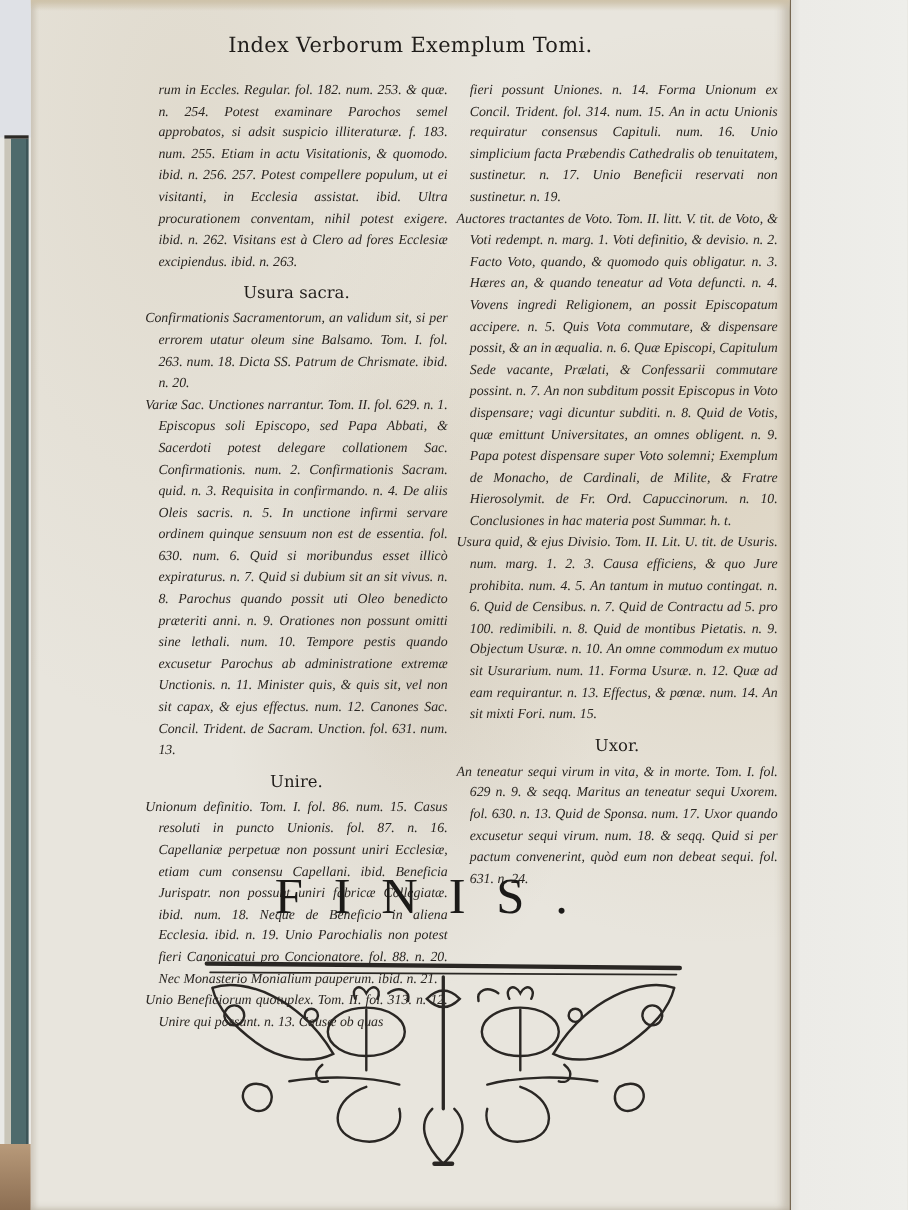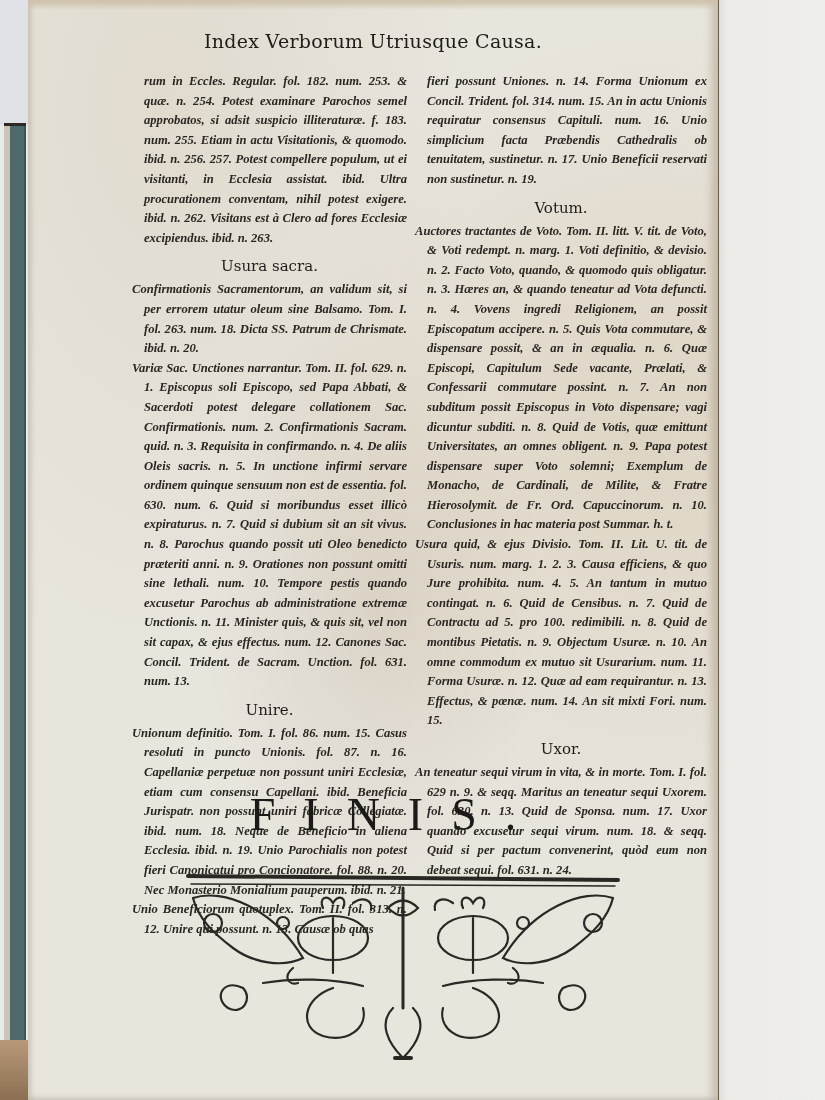--- a/index.html
+++ b/index.html
@@ -40,54 +40,53 @@
     font-family: "Liberation Serif", serif; font-style: italic;
     font-size: 12.6px; line-height: 19.6px; color: #2a2622;
     text-align: justify;
   }
   .col.left { left: 104px; }
   .col.right { left: 387px; width: 292px; }
   .heading {
     font-style: normal; text-align: center; font-family: "DejaVu Serif", serif;
     font-size: 15px; line-height: 24px; margin: 6px 0 2px 0; color: #1f1c19;
   }
-  .entry { text-indent: -12px; padding-left: 12px; margin: 0; font-weight: bold; }
+  .entry { text-indent: -12px; padding-left: 12px; margin: 0; }
   .entry.cont { text-indent: 0; }
 
   .finis {
     position: absolute; left: 0; width: 690px; top: 788px; text-align: center;
     font-family: Liberation Serif, serif; font-size: 46px; letter-spacing: 28px;
     color: #1b1a18; padding-left: 24px;
   }
   .ornament { position: absolute; left: 155px; top: 868px; width: 440px; height: 200px; }
 </style>
 </head>
 <body>
 
 <div class="backdrop-top"></div>
 <div class="spine"></div>
 <div class="spine-bottom"></div>
 <div class="blank-page"></div>
 
 <div class="page">
-  <div class="running-head">Index Verborum Utriusque Causa.</div>
+  <div class="running-head">Index Verborum Exemplum Tomi.</div>
 
   <div class="col left">
     <p class="entry cont">rum in Eccles. Regular. fol. 182. num. 253. &amp; quæ. n. 254. Potest examinare Parochos semel approbatos, si adsit suspicio illiteraturæ. f. 183. num. 255. Etiam in actu Visitationis, &amp; quomodo. ibid. n. 256. 257. Potest compellere populum, ut ei visitanti, in Ecclesia assistat. ibid. Ultra procurationem conventam, nihil potest exigere. ibid. n. 262. Visitans est à Clero ad fores Ecclesiæ excipiendus. ibid. n. 263.</p>
     <div class="heading">Usura sacra.</div>
     <p class="entry">Confirmationis Sacramentorum, an validum sit, si per errorem utatur oleum sine Balsamo. Tom. I. fol. 263. num. 18. Dicta SS. Patrum de Chrismate. ibid. n. 20.</p>
     <p class="entry">Variæ Sac. Unctiones narrantur. Tom. II. fol. 629. n. 1. Episcopus soli Episcopo, sed Papa Abbati, &amp; Sacerdoti potest delegare collationem Sac. Confirmationis. num. 2. Confirmationis Sacram. quid. n. 3. Requisita in confirmando. n. 4. De aliis Oleis sacris. n. 5. In unctione infirmi servare ordinem quinque sensuum non est de essentia. fol. 630. num. 6. Quid si moribundus esset illicò expiraturus. n. 7. Quid si dubium sit an sit vivus. n. 8. Parochus quando possit uti Oleo benedicto præteriti anni. n. 9. Orationes non possunt omitti sine lethali. num. 10. Tempore pestis quando excusetur Parochus ab administratione extremæ Unctionis. n. 11. Minister quis, &amp; quis sit, vel non sit capax, &amp; ejus effectus. num. 12. Canones Sac. Concil. Trident. de Sacram. Unction. fol. 631. num. 13.</p>
     <div class="heading">Unire.</div>
     <p class="entry">Unionum definitio. Tom. I. fol. 86. num. 15. Casus resoluti in puncto Unionis. fol. 87. n. 16. Capellaniæ perpetuæ non possunt uniri Ecclesiæ, etiam cum consensu Capellani. ibid. Beneficia Jurispatr. non possunt uniri fabricæ Collegiatæ. ibid. num. 18. Neque de Beneficio in aliena Ecclesia. ibid. n. 19. Unio Parochialis non potest fieri Canonicatui pro Concionatore. fol. 88. n. 20. Nec Monasterio Monialium pauperum. ibid. n. 21.</p>
     <p class="entry">Unio Beneficiorum quotuplex. Tom. II. fol. 313. n. 12. Unire qui possunt. n. 13. Causæ ob quas</p>
   </div>
 
   <div class="col right">
     <p class="entry cont">fieri possunt Uniones. n. 14. Forma Unionum ex Concil. Trident. fol. 314. num. 15. An in actu Unionis requiratur consensus Capituli. num. 16. Unio simplicium facta Præbendis Cathedralis ob tenuitatem, sustinetur. n. 17. Unio Beneficii reservati non sustinetur. n. 19.</p>
-    <div class="heading">Votum.</div>
     <p class="entry">Auctores tractantes de Voto. Tom. II. litt. V. tit. de Voto, &amp; Voti redempt. n. marg. 1. Voti definitio, &amp; devisio. n. 2. Facto Voto, quando, &amp; quomodo quis obligatur. n. 3. Hæres an, &amp; quando teneatur ad Vota defuncti. n. 4. Vovens ingredi Religionem, an possit Episcopatum accipere. n. 5. Quis Vota commutare, &amp; dispensare possit, &amp; an in æqualia. n. 6. Quæ Episcopi, Capitulum Sede vacante, Prælati, &amp; Confessarii commutare possint. n. 7. An non subditum possit Episcopus in Voto dispensare; vagi dicuntur subditi. n. 8. Quid de Votis, quæ emittunt Universitates, an omnes obligent. n. 9. Papa potest dispensare super Voto solemni; Exemplum de Monacho, de Cardinali, de Milite, &amp; Fratre Hierosolymit. de Fr. Ord. Capuccinorum. n. 10. Conclusiones in hac materia post Summar. h. t.</p>
     <p class="entry">Usura quid, &amp; ejus Divisio. Tom. II. Lit. U. tit. de Usuris. num. marg. 1. 2. 3. Causa efficiens, &amp; quo Jure prohibita. num. 4. 5. An tantum in mutuo contingat. n. 6. Quid de Censibus. n. 7. Quid de Contractu ad 5. pro 100. redimibili. n. 8. Quid de montibus Pietatis. n. 9. Objectum Usuræ. n. 10. An omne commodum ex mutuo sit Usurarium. num. 11. Forma Usuræ. n. 12. Quæ ad eam requirantur. n. 13. Effectus, &amp; pœnæ. num. 14. An sit mixti Fori. num. 15.</p>
     <div class="heading">Uxor.</div>
     <p class="entry">An teneatur sequi virum in vita, &amp; in morte. Tom. I. fol. 629 n. 9. &amp; seqq. Maritus an teneatur sequi Uxorem. fol. 630. n. 13. Quid de Sponsa. num. 17. Uxor quando excusetur sequi virum. num. 18. &amp; seqq. Quid si per pactum convenerint, quòd eum non debeat sequi. fol. 631. n. 24.</p>
   </div>
 
   <div class="finis">FINIS.</div>
 
   <svg class="ornament" viewBox="0 0 440 200">
     <g fill="none" stroke="#2a2724" stroke-width="2.2" stroke-linecap="round">

